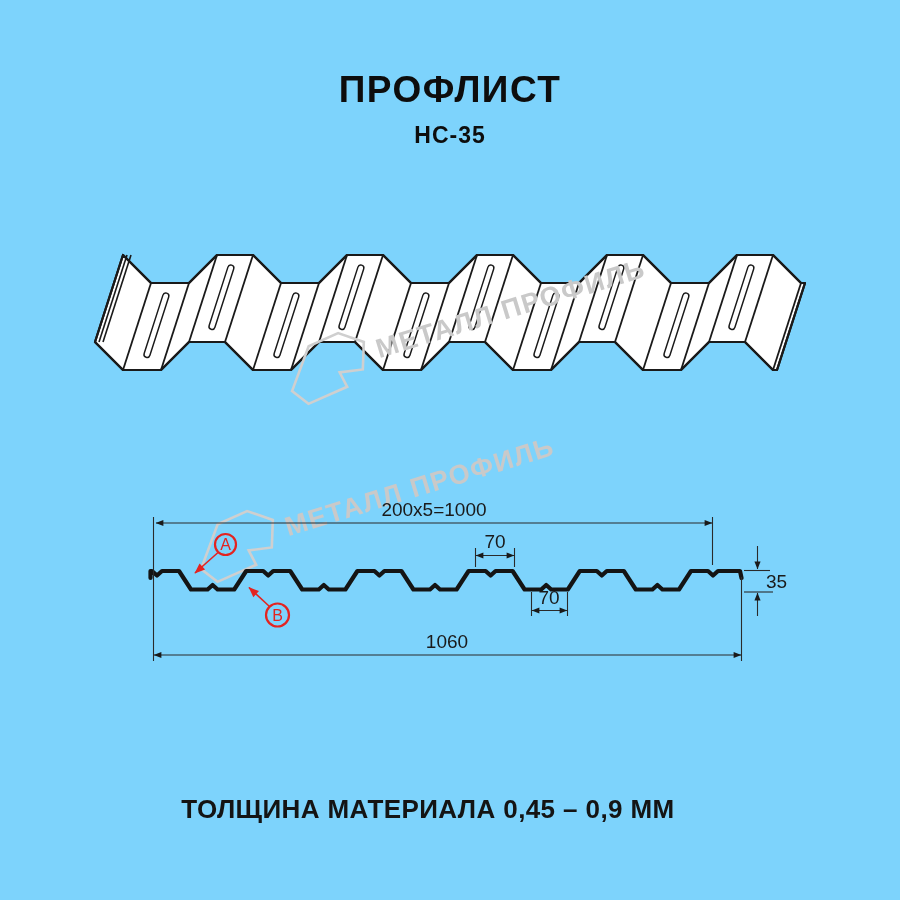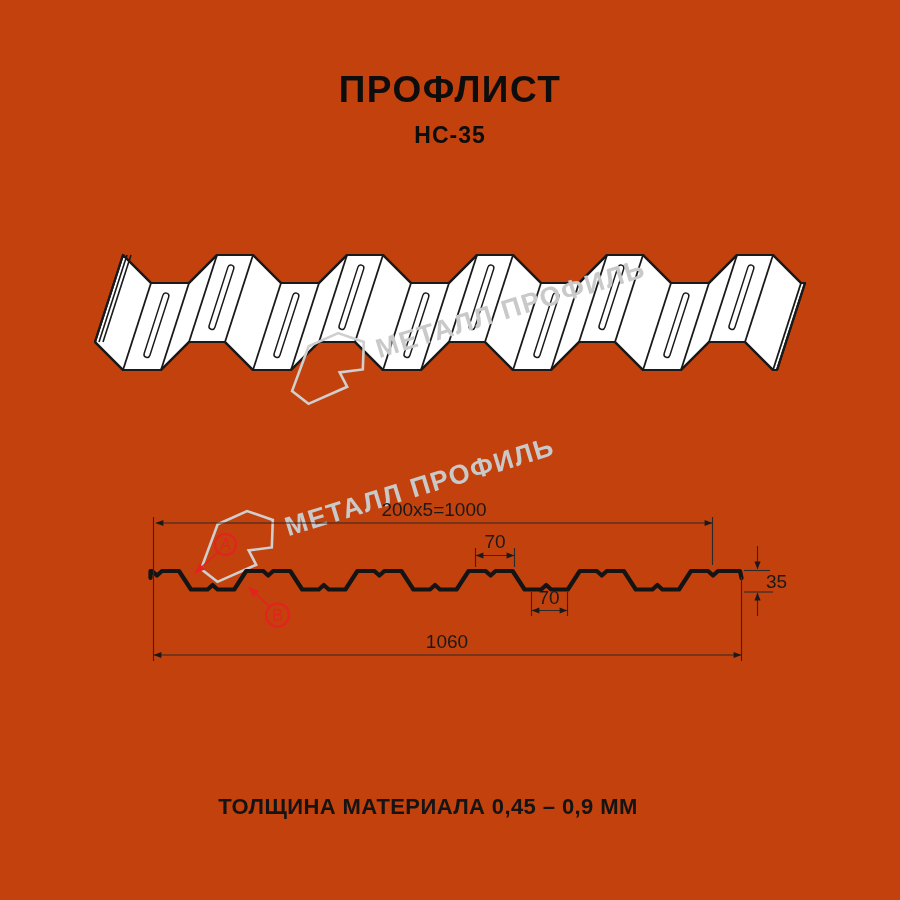--- a/index.html
+++ b/index.html
@@ -1,23 +1,23 @@
 <!DOCTYPE html>
 <html><head>
 <meta charset="utf-8">
 <style>
   html,body{margin:0;padding:0;background:#fff;}
-  .page{position:relative;width:900px;height:900px;background:#c2410c;overflow:hidden;
+  .page{position:relative;width:900px;height:900px;background:#7dd3fc;overflow:hidden;
         font-family:"Liberation Sans",sans-serif;color:#1a1a1a;}
   .title{position:absolute;top:69px;left:0;width:900px;text-align:center;
          font-size:37px;font-weight:800;letter-spacing:1.5px;color:#0d0d0d;}
   .subtitle{position:absolute;top:122px;left:0;width:900px;text-align:center;
          font-size:23px;font-weight:600;letter-spacing:1px;color:#0d0d0d;}
   .footer{position:absolute;top:794px;left:0;width:856px;text-align:center;
-         font-size:22px;font-weight:600;letter-spacing:.4px;color:#141414;}
+         font-size:26px;font-weight:600;letter-spacing:.4px;color:#141414;}
   svg{position:absolute;left:0;top:0;}
   .dimtxt{font-family:"Liberation Sans",sans-serif;font-size:19px;fill:#1a1a1a;}
   .abtxt{font-family:"Liberation Sans",sans-serif;font-size:16px;fill:#e42320;}
   .wmtxt{font-family:"Liberation Sans",sans-serif;font-size:27px;font-weight:700;
          fill:#c9c9c9;letter-spacing:1.5px;}
   .thin{stroke:#2a2a2a;stroke-width:1.1;fill:none;}
   .red{stroke:#e42320;stroke-width:1.6;fill:none;}
 </style>
 </head>
 <body>

